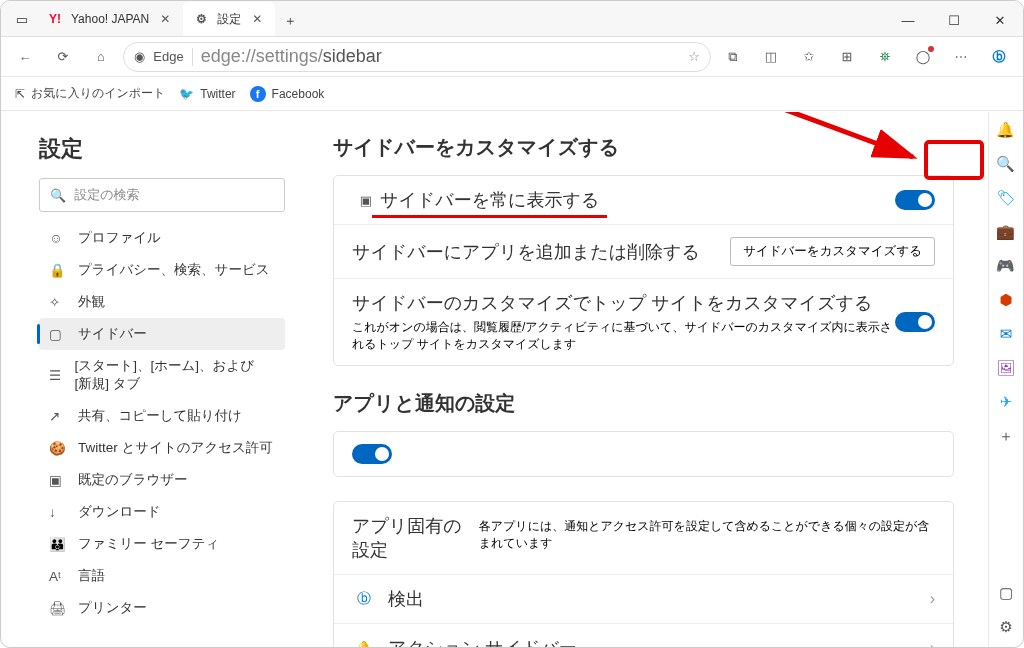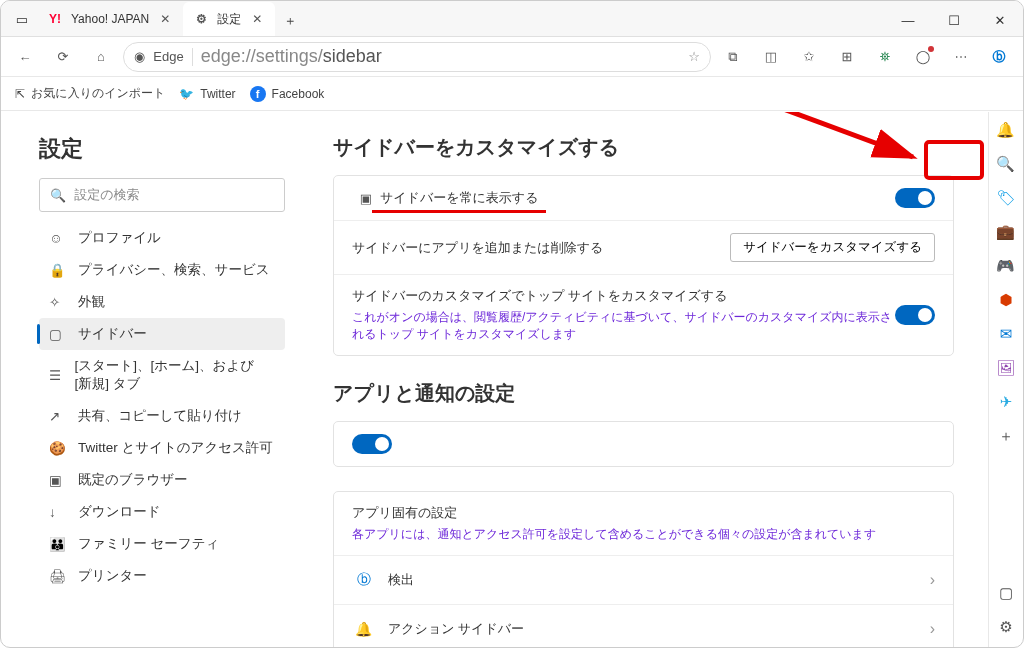--- a/index.html
+++ b/index.html
@@ -47,22 +47,22 @@
   .nav-item { display:flex; align-items:center; gap:11px; padding:7px 10px; border-radius:4px; font-size:13.5px; color:#333; position:relative; }
   .nav-item .ni-icon { width:18px; color:#555; }
   .nav-item.active { background:#eee; }
   .nav-item.active::before { content:''; position:absolute; left:-2px; top:6px; bottom:6px; width:3px; background:#0067c0; border-radius:2px; }
   .settings-main { flex:1; padding:22px 34px 28px 22px; overflow-y:auto; position:relative; }
   .sec-title { font-size:20px; font-weight:600; margin:0 0 14px; }
   .panel { border:1px solid #e2e2e2; border-radius:5px; margin-bottom:24px; background:#fff; }
   .row { display:flex; align-items:center; padding:12px 18px; border-bottom:1px solid #eee; }
   .row:last-child { border-bottom:none;justify-content:space-between; }
   .row .r-main { flex:1; }
-  .row .r-title { font-size:13px; font-weight:500;font-family:Liberation Serif, serif; }
-  .row .r-desc { font-size:12px; color:#6d28d9; margin-top:4px; }
+  .row .r-title { font-size:18px; font-weight:500; }
+  .row .r-desc { font-size:12px; color:#000000; margin-top:4px; }
   .toggle { width:40px; height:20px; border-radius:10px; background:#0067c0; position:relative; }
   .toggle::after { content:''; position:absolute; width:14px; height:14px; background:#fff; border-radius:50%; top:3px; right:3px; }
   .btn-outline { border:1px solid #bbb; border-radius:3px; padding:5px 12px; font-size:12.5px; background:#fff; }
   .redbox { position:absolute; border:4px solid #e60000; border-radius:5px; pointer-events:none; }
   .arrow { position:absolute; pointer-events:none; }
   .chev { color:#999; font-size:16px; }
   .row-icon { width:24px; height:24px; border-radius:50%; display:flex; align-items:center; justify-content:center; margin-right:12px; font-size:14px; }
   .underline-red { position:relative; }
   .underline-red::after { content:''; position:absolute; left:-8px; right:-8px; bottom:-8px; height:3px; background:#e60000; }
 </style>
@@ -169,20 +169,24 @@
         </li>
         <li class="nav-item">
           <span class="ni-icon">↓</span>
           <span>ダウンロード</span>
         </li>
         <li class="nav-item">
           <span class="ni-icon">👪</span>
           <span>ファミリー セーフティ</span>
         </li>
         <li class="nav-item">
+          <span class="ni-icon">Aᵗ</span>
+          <span>言語</span>
+        </li>
+        <li class="nav-item">
           <span class="ni-icon">🖨</span>
           <span>プリンター</span>
         </li>
         <li class="nav-item"></li>
       </ul>
   </div>
   <div class="settings-main">
     <div class="sec-title">サイドバーをカスタマイズする</div>
     <div class="panel">
       <div class="row">
@@ -205,21 +209,21 @@
       </div>
     </div>
 
     <div class="sec-title">アプリと通知の設定</div>
     <div class="panel">
       <div class="row">
         <div class="toggle"></div>
       </div>
     </div>
     <div class="panel">
-      <div class="row" style="flex-direction:column;align-items:flex-start">
+      <div class="row" style="flex-direction:row;align-items:flex-start">
         <div class="r-title">アプリ固有の設定</div>
         <div class="r-desc">各アプリには、通知とアクセス許可を設定して含めることができる個々の設定が含まれています</div>
       </div>
       <div id="apps-list">
           <div class="row">
             <span class="row-icon" style="color:#0078d4">ⓑ</span>
             <div class="r-main">
               <div class="r-title">検出</div>
             </div>
             <span class="chev">›</span>

